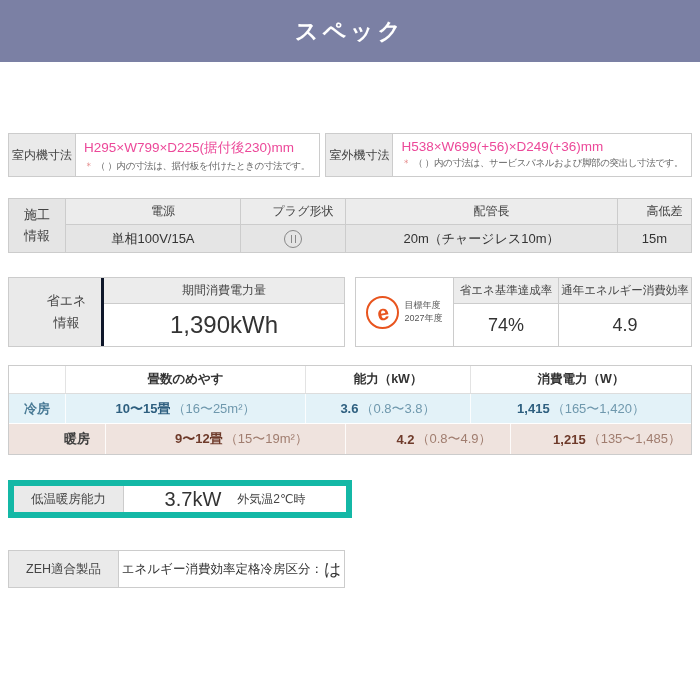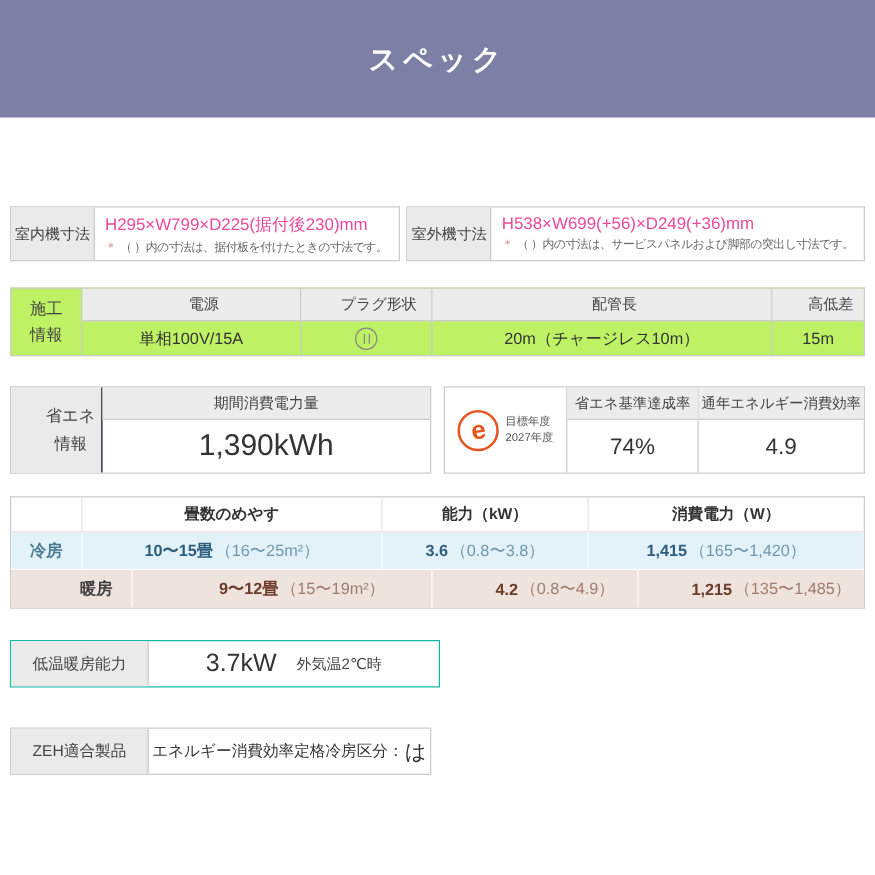--- a/index.html
+++ b/index.html
@@ -6,21 +6,21 @@
   html, body { width: 700px; background: #fff; }
   body {
     font-family: "Liberation Sans", "DejaVu Sans", sans-serif;
     color: #444;
     width: 700px;
     height: 700px;
     overflow: hidden;
   }
   
   .band {
-    height: 94px;
+    height: 62px;
     background: #7b80a4;
     display: flex;
     align-items: center;
     justify-content: center;
   }
   .band-title {
     color: #fff;
     font-size: 23px;
     font-weight: bold;
     letter-spacing: 4px;
@@ -40,21 +40,21 @@
   .t1 .lbl {
     width: 67px; font-size: 12px; border-right: 1px solid #ccc;
     display: flex; align-items: center; justify-content: center;
   }
   .t1 .val { flex: 1; padding: 5px 8px 4px; overflow: hidden; }
   .dim-value { font-size: 13.5px; color: #ec4899; white-space: nowrap; }
   .dim-note { font-size: 9.5px; color: #666; margin-top: 3px; white-space: nowrap; letter-spacing: -0.4px; }
   .note-mark { color: #e38383; margin-right: 3px; }
 
   
-  .t2 { display: flex; border: 1px solid #ccc; height: 55px; margin-top: 21px; background: #bef264; }
+  .t2 { display: flex; border: 1px solid #ccc; height: 55px; margin-top: 21px; background: #e5e5e5; }
   .t2 .lbl {
     width: 57px; border-right: 1px solid #ccc; font-size: 13px; line-height: 1.55;
     display: flex; flex-direction: column; align-items: center; justify-content: center;
   }
   .t2 .cols { flex: 1; display: flex; flex-direction: column; }
   .t2 .hrow { display: flex; height: 26px; }
   .t2 .hrow > div { border-bottom: 1px solid #ccc; padding-left: 20px; }
   .t2 .vrow { display: flex; flex: 1; font-size: 13px; color: #333; }
   .c-power  { width: 175px; border-right: 1px solid #ccc; }
   .c-plug   { width: 105px; border-right: 1px solid #ccc; }
@@ -65,21 +65,21 @@
     display: flex; align-items: center; justify-content: center;
   }
   .plug-bars { width: 5px; height: 8px; border-left: 1.5px solid #888; border-right: 1.5px solid #888; }
 
   
   .t3wrap { display: flex; gap: 10px; margin-top: 24px; }
   .t3 { border: 1px solid #ccc; display: flex; height: 70px; background: #fff; }
   .t3-left { width: 337px; }
   .t3-right { flex: 1; }
   .t3-left .lbl {
-    width: 73px; border-right: 1px solid #0f172a; font-size: 13px; line-height: 1.7;
+    width: 95px; border-right: 3px solid #0f172a; font-size: 13px; line-height: 1.7;
     display: flex; flex-direction: column; align-items: center; justify-content: center; padding-left: 23px;
   }
   .t3col { display: flex; flex-direction: column; }
   .t3col .hcell { height: 26px; border-bottom: 1px solid #ccc; }
   .t3col .big { flex: 1; display: flex; align-items: center; justify-content: center; color: #333; }
   .col-period { flex: 1; }
   .col-period .big { font-size: 24px; }
   .emark-cell {
     width: 98px; border-right: 1px solid #ccc;
     display: flex; align-items: center; justify-content: center; gap: 5px;
@@ -113,21 +113,21 @@
   .row-heat { background: #efe3de; }
   .row-cool .rowlbl { color: #4a7b96; font-weight: bold; }
   .row-heat .rowlbl { color: #404040; font-weight: bold; margin-left: 40px; }
   .row-cool .main { color: #2e5f7f; font-weight: bold; }
   .row-cool .sub  { color: #6f98ad; }
   .row-heat .main { color: #6e3a2a; font-weight: bold; margin-left: 32px; }
   .row-heat .sub  { color: #a07d6f; }
   .main { margin-right: 2px; }
 
   
-  .t5 { width: 344px; border: 1px solid #14b8a6; display: flex; height: 38px; margin-top: 25px; background: #fff; }
+  .t5 { width: 344px; border: 6px solid #14b8a6; display: flex; height: 38px; margin-top: 25px; background: #fff; }
   .t5 .lbl { width: 110px; border-right: 1px solid #ccc; font-size: 12.5px; }
   .t5 .val { flex: 1; display: flex; align-items: center; justify-content: center; gap: 16px; }
   .t5-big { font-size: 20px; color: #333; }
   .t5-cond { font-size: 12px; color: #444; }
 
   
   .t6 { width: 337px; border: 1px solid #ccc; display: flex; height: 38px; margin-top: 32px; background: #fff; }
   .t6 .lbl { width: 110px; border-right: 1px solid #ccc; font-size: 12.5px; }
   .t6 .val { flex: 1; display: flex; align-items: center; justify-content: center; }
   .t6-text { font-size: 12.5px; color: #333; }

